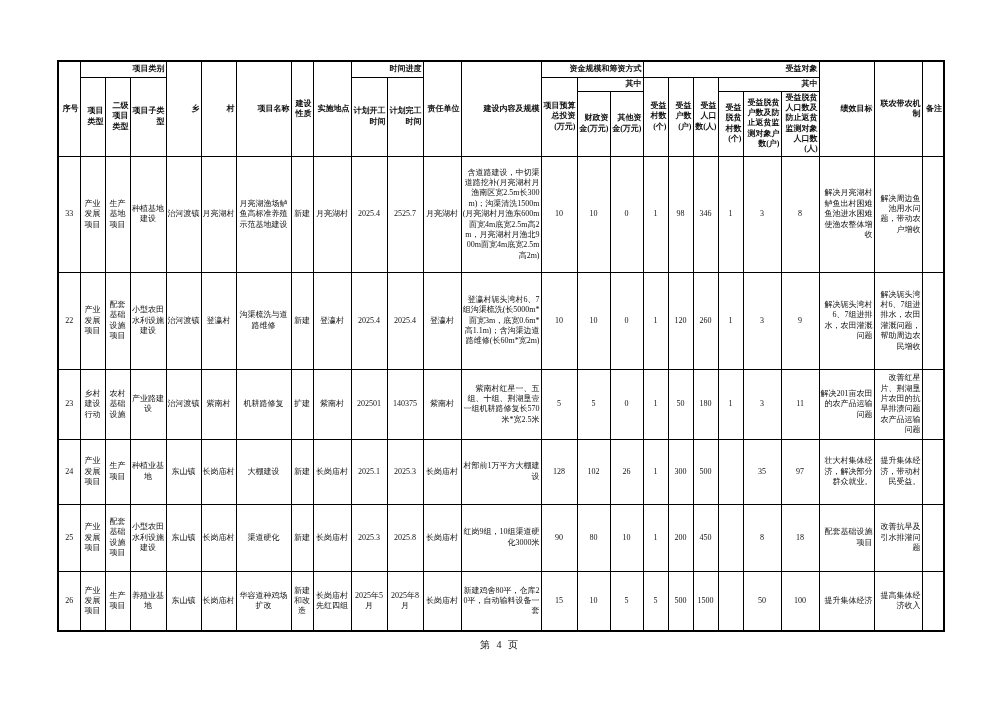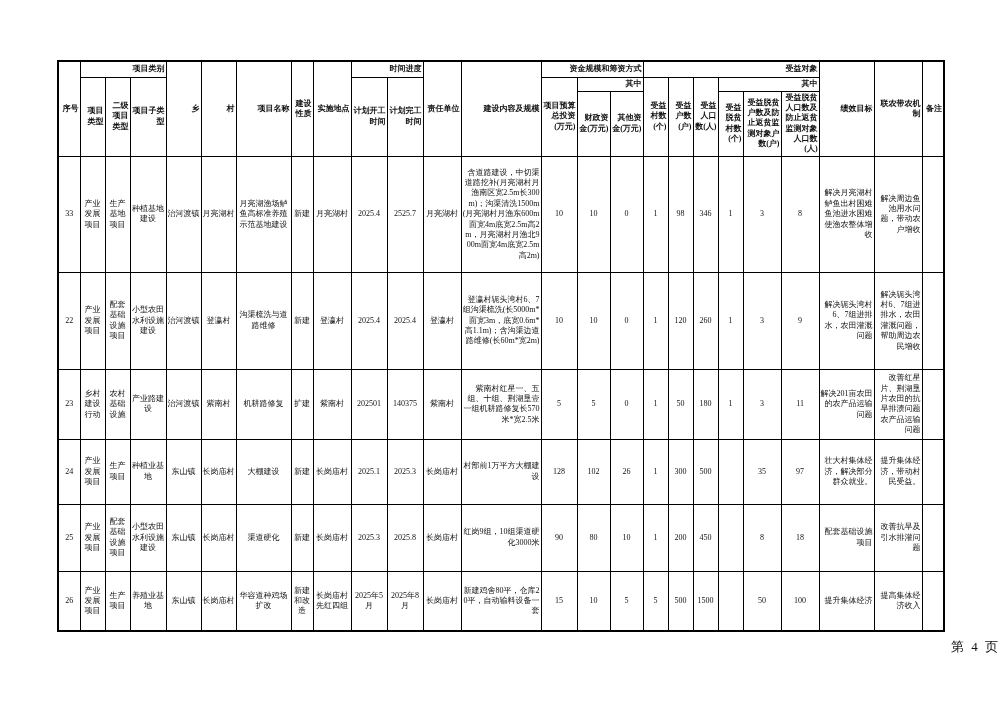--- a/index.html
+++ b/index.html
@@ -43,22 +43,22 @@
   .doc-table thead tr.h1 { height: 16px; }
   .doc-table thead tr.h2 { height: 14px; }
   .doc-table thead tr.h3 { height: 58px; }
   .doc-table td.tl { text-align: right; }
   .doc-table tbody tr td { border-top-width: 1.5px; }
   .footer {
     position: absolute;
     left: 0;
     top: 638px;
     width: 100%;
-    text-align: right;
-    font-size: 13px;
+    text-align: center;
+    font-size: 10px;
     letter-spacing: 2px;
   }
 </style>
 </head>
 <body>
 
 <div class="page">
   <table class="doc-table">
     <colgroup>
       <col style="width:22px">

